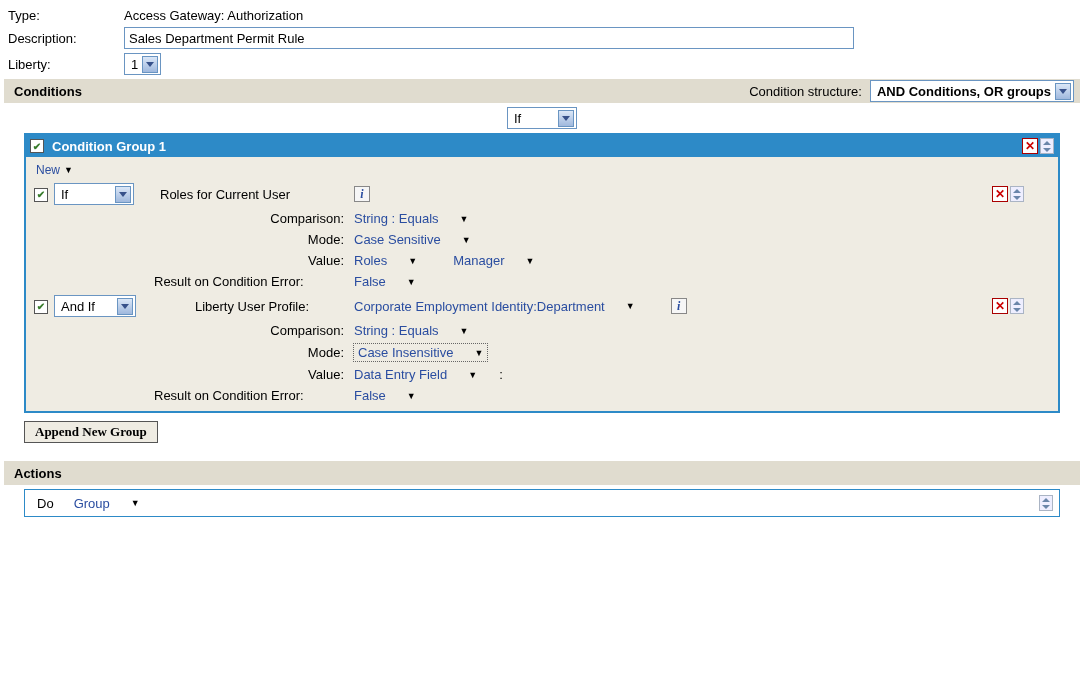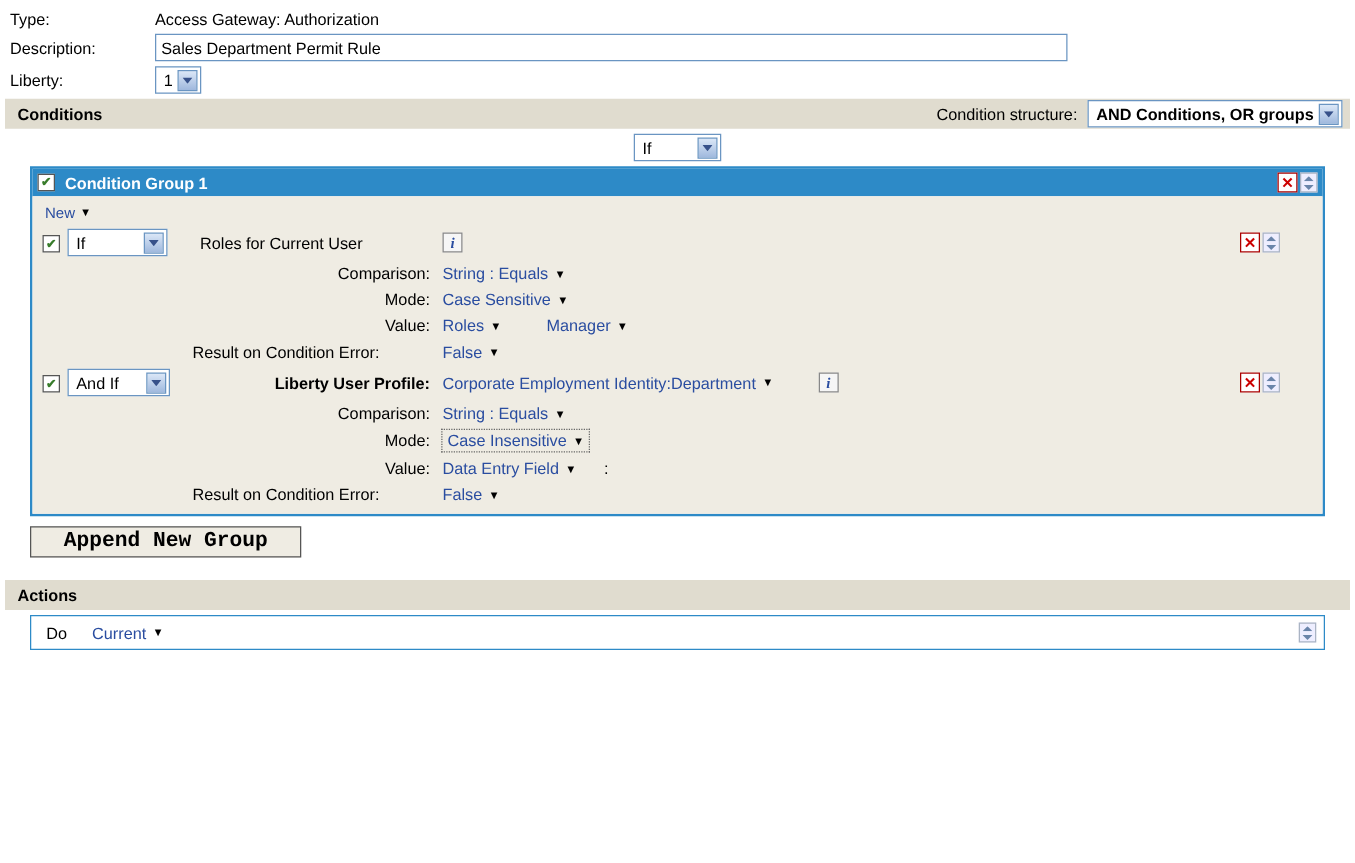--- a/index.html
+++ b/index.html
@@ -54,21 +54,21 @@
   .new-link { color:#2a4da0; font-size:12px; display:inline-flex; align-items:center; gap:4px; margin:2px 0 6px 2px;}
   .tri { font-size:9px; color:#000; }
 
   .cond {
     display:grid;
     grid-template-columns: 20px 100px 200px 670px;
     row-gap: 6px;
     align-items:center;
   }
   .cond .c-lbl { text-align:right; padding-right:10px; }
-  .ddv { color:#2a4da0; display:inline-flex; align-items:center; gap:5px; }
+  .ddv { color:#2a4da0; display:inline-flex; align-items:center; gap:21px; }
   .ddv .tri { color:#000; }
 
   .info-icon {
     width:16px; height:16px; border:1px solid #888; background:#f6f6f6;
     display:inline-flex; align-items:center; justify-content:center;
     font-family: "Times New Roman", serif; font-weight:bold; font-style:italic;
     color:#2a4da0; font-size:12px;
   }
   .del-icon {
     width:16px; height:16px; border:1px solid #a00;
@@ -80,22 +80,22 @@
     display:flex; flex-direction:column; background:#eef;
   }
   .sort-icon div { flex:1; display:flex; align-items:center; justify-content:center; }
   .sort-icon svg { display:block; }
   .right-tools { margin-left:auto; display:flex; gap:2px; align-items:center;}
 
   .cond-controls { display:flex; align-items:center; gap:6px; }
   .dotted { outline: 1px dotted #666; padding: 1px 4px; }
 
   .btn {
-    border: 1px solid #555; background:#efece3; padding: 2px 26px;
-    font-family: Liberation Mono, monospace; font-size: 17px; font-weight:bold;
+    border: 1px solid #555; background:#efece3; padding: 2px 10px;
+    font-family: Liberation Serif, serif; font-size: 13px; font-weight:bold;
   }
 
   .actions-sec { margin-top: 18px; }
   .action-box {
     border:1px solid #2d8ac7; margin: 4px 20px; height:28px;
     display:flex; align-items:center; padding: 0 6px;
   }
   .action-box .do { margin-right: 20px; margin-left:6px; }
 </style>
 </head>
@@ -263,21 +263,21 @@
         <div>
           <div class="select" style="width:82px">
             <span class="sv" style="flex:1">And If</span>
             <span class="sel-btn">
                 <svg width="8" height="5">
                   <polygon points="0,0 8,0 4,5" fill="#37518a"></polygon>
                 </svg>
               </span>
           </div>
         </div>
-        <div class="c-lbl" style="text-align:right; padding-left:6px; white-space:nowrap;font-weight:bold;">
+        <div class="c-lbl" style="text-align:center; padding-left:6px; white-space:nowrap;">
           <span>Liberty User Profile:</span>
         </div>
         <div class="cond-controls">
           <span class="ddv">
               <span>Corporate Employment Identity:Department</span>
               <span class="tri">▼</span>
             </span>
           <span style="width:24px"></span>
           <span class="info-icon">i</span>
           <div class="right-tools">
@@ -348,21 +348,21 @@
   </div>
 </div>
 
 <div class="actions-sec">
   <div class="section-header small">
     <span>Actions</span>
   </div>
   <div class="action-box">
     <span class="do">Do</span>
     <span class="ddv">
-        <span>Current</span>
+        <span>Group</span>
         <span class="tri">▼</span>
       </span>
     <div class="right-tools">
       <span class="sort-icon">
         <div>
             <svg width="8" height="4">
               <polygon points="4,0 8,4 0,4" fill="#6a85aa"></polygon>
             </svg>
           </div>
         <div>

